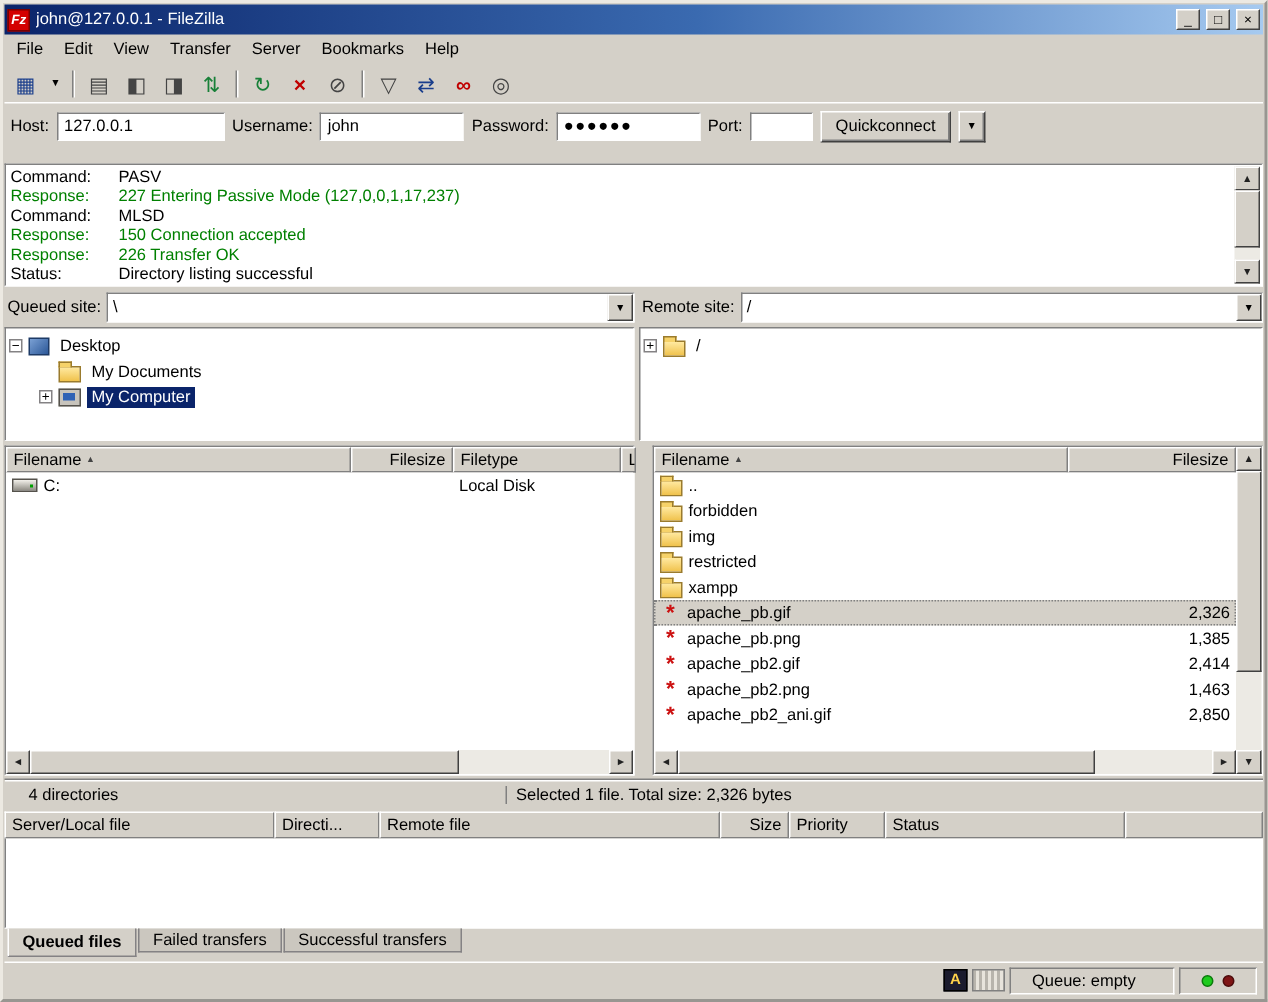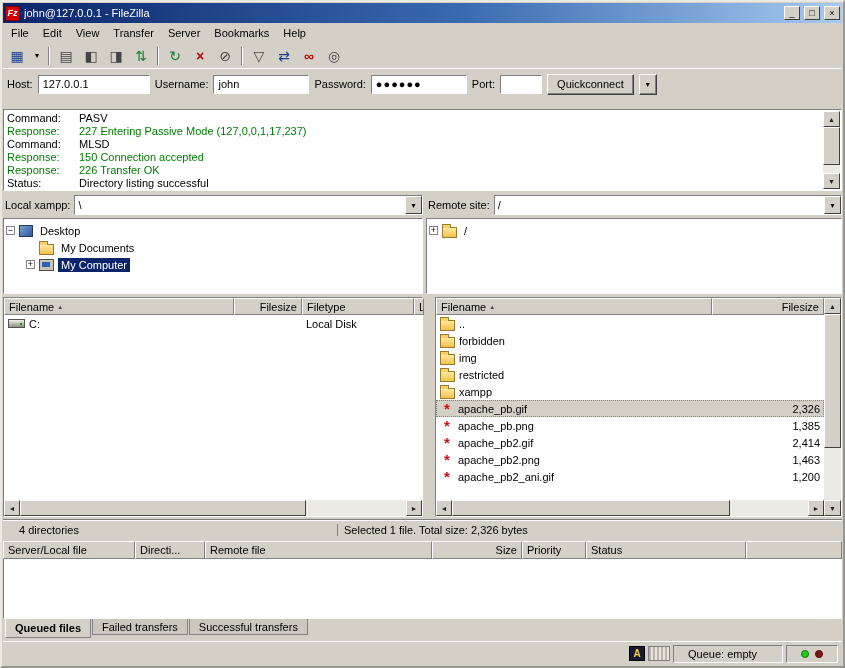--- a/index.html
+++ b/index.html
@@ -104,21 +104,21 @@
 .cell.rc-name{flex:1;min-width:0}.cell.rc-size{flex:none;width:112px;justify-content:flex-end}
 .lrow.selrow{background:#d4d0c8;outline:1px dotted #808080;outline-offset:-1px}
 
 
 .statuses{flex:none;display:flex;height:20px;margin-top:2px;border-top:1px solid #808080;box-shadow:inset 0 1px 0 #fff;background:#d4d0c8;align-items:center}
 .stl{flex:none;width:335px;padding:0 16px;border-right:1px solid #808080}
 .str{flex:1;padding:0 6px}
 
 
 .qhead{flex:none;height:18px;display:flex;background:#d4d0c8;margin-top:2px}
-.q0{flex:none;width:132px}.q1{flex:none;width:70px}.q2{flex:none;width:227px}.q3{flex:none;width:90px;justify-content:flex-end}.q4{flex:none;width:64px}.q5{flex:none;width:160px}.qf{flex:1}
+.q0{flex:none;width:180px}.q1{flex:none;width:70px}.q2{flex:none;width:227px}.q3{flex:none;width:46px;justify-content:flex-end}.q4{flex:none;width:64px}.q5{flex:none;width:160px}.qf{flex:1}
 .qbody{flex:none;height:60px;background:#fff;border:1px solid;border-color:#808080 #fff #fff #808080;border-top:none}
 .tabsrow{flex:none;height:21px;display:flex;align-items:flex-start;padding-left:2px}
 .tab{height:16px;display:flex;align-items:center;padding:0 9px;background:#cbc7bf;border:1px solid #848284;border-top:none;margin-right:1px;white-space:nowrap}
 .tab.active{height:19px;background:#d4d0c8;font-weight:bold;border-left-color:#fff}
 
 
 .statusbar{flex:none;height:24px;display:flex;align-items:center;justify-content:flex-end;gap:3px;padding:2px 4px;border-top:1px solid #fff;margin-top:1px}
 .sb-ic{flex:none;height:15px;display:flex;align-items:center;justify-content:center}
 .sb-ic-a{width:16px;background:#1b1b2e;color:#ffd24a;font-size:10px;font-weight:bold;border:1px solid #000}
 .sb-ic-kb{width:22px;background:repeating-linear-gradient(90deg,#b8b4ac 0 2px,#e8e4dc 2px 4px);border:1px solid #808080}
@@ -238,21 +238,21 @@
       <button class="sbtn">▲</button>
       <span class="strack">
           <span class="sthumb" style="top:0;height:82%"></span>
         </span>
       <button class="sbtn">▼</button>
     </div>
   </div>
 
   <div class="sites">
     <div class="pane-l">
-      <span class="site-label">Local xampp:</span>
+      <span class="site-label">Queued site:</span>
       <div class="combo">
         <span class="combo-value">\</span>
         <span class="combo-btn">▼</span>
       </div>
     </div>
     <div class="pane-r">
       <span class="site-label">Remote site:</span>
       <div class="combo">
         <span class="combo-value">/</span>
         <span class="combo-btn">▼</span>
@@ -397,21 +397,21 @@
                 <span class="ic-broken">*</span>
                 <span>apache_pb2.png</span>
               </span>
             <span class="cell rc-size">1,463</span>
           </div>
           <div class="lrow">
             <span class="cell rc-name">
                 <span class="ic-broken">*</span>
                 <span>apache_pb2_ani.gif</span>
               </span>
-            <span class="cell rc-size">1,200</span>
+            <span class="cell rc-size">2,850</span>
           </div>
         </div>
         <div class="hscroll">
           <button class="sbtn">◄</button>
           <span class="strack">
               <span class="sthumb-h" style="left:0;width:78%"></span>
             </span>
           <button class="sbtn">►</button>
         </div>
       </div>

